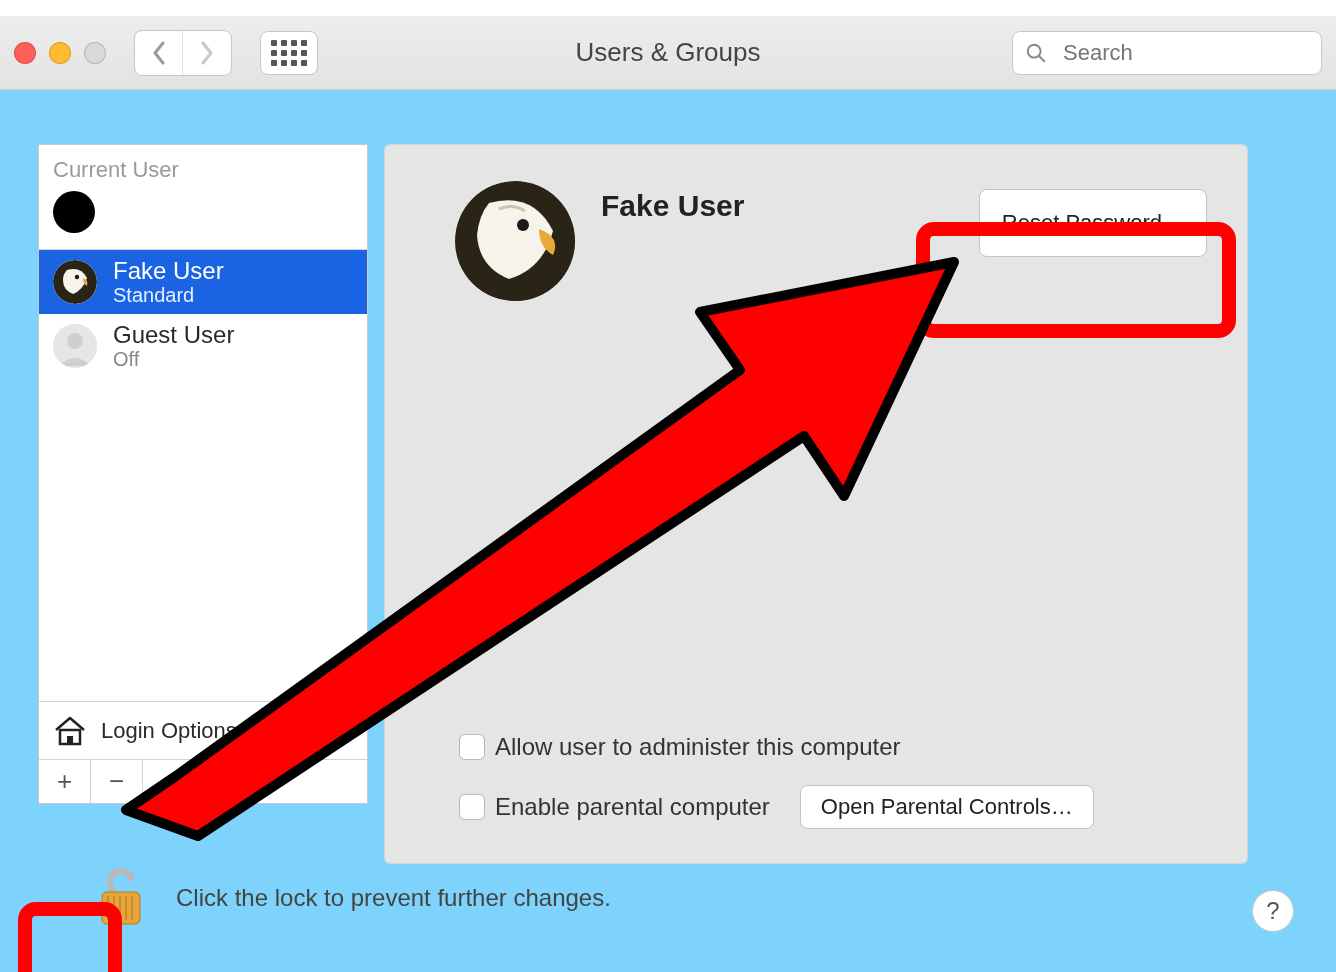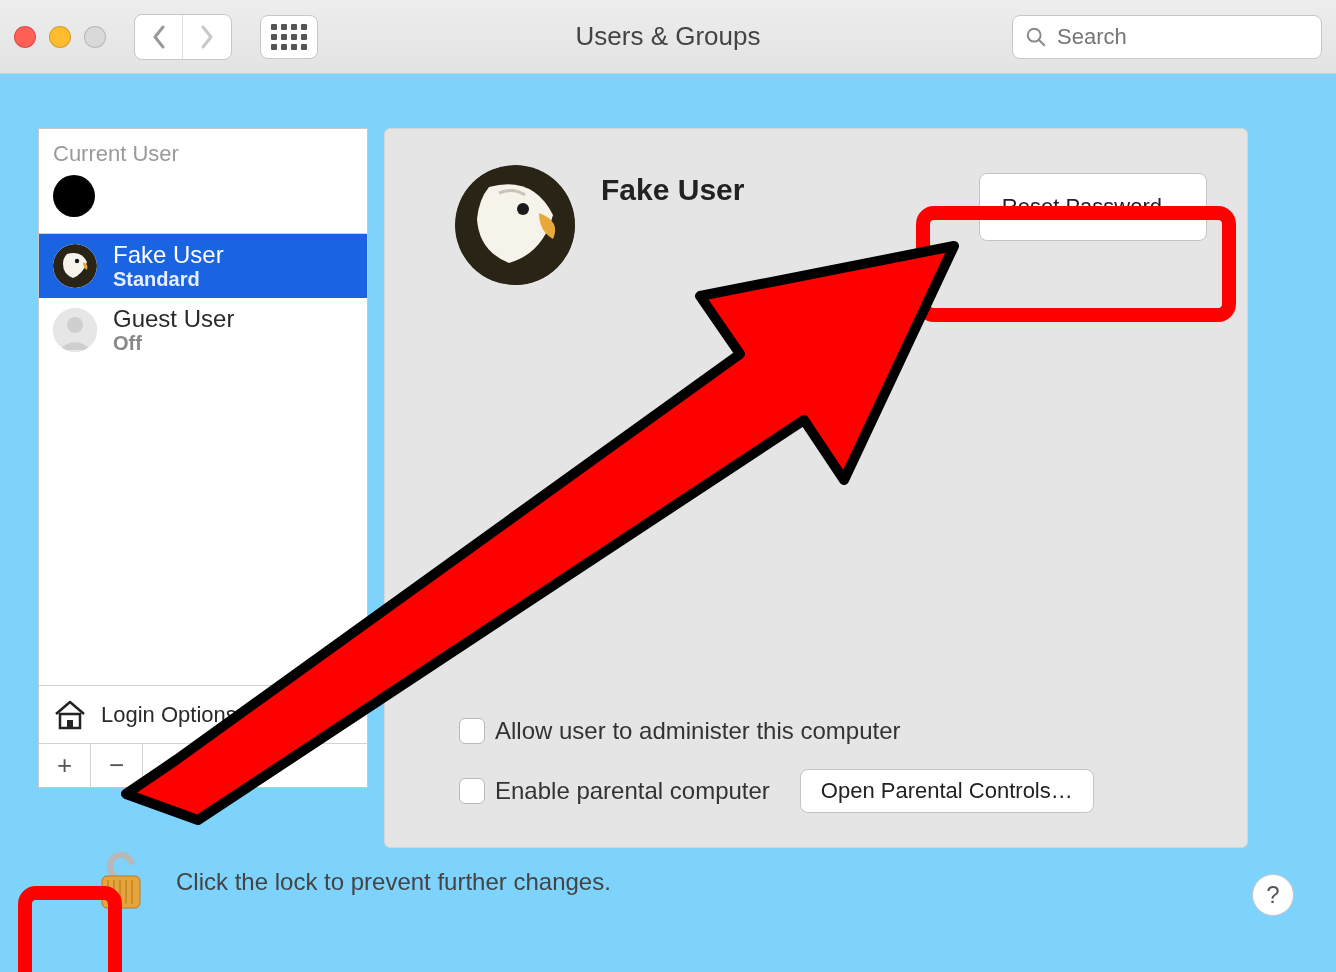--- a/index.html
+++ b/index.html
@@ -17,40 +17,41 @@
   
   .titlebar {
     height: 74px;
     background: linear-gradient(#ededed, #e3e3e3);
     border-bottom: 1px solid #cfcfcf;
     display: flex;
     align-items: center;
     padding: 12px 14px;
     gap: 10px;
     position: relative;
+    margin-top: 16px;
   }
   .traffic { display: flex; gap: 13px; align-items: center; margin-right: 18px; }
   .dot { width: 22px; height: 22px; border-radius: 50%; border: 1px solid rgba(0,0,0,0.15); }
   .dot.red { background: #ff5f57; }
   .dot.yel { background: #febc2e; }
   .dot.gry { background: #d9d9d9; }
 
   .nav-btns { display: flex; background: #fff; border: 1px solid #c7c7c7; border-radius: 8px; overflow: hidden; }
   .nav-btn { width: 48px; height: 44px; display:flex; align-items:center; justify-content:center; color:#888; font-size:26px; border-right:1px solid #e0e0e0; }
   .nav-btn:last-child { border-right:none; }
 
   .grid-btn { width: 58px; height: 44px; background:#fff; border:1px solid #c7c7c7; border-radius:8px; display:flex; align-items:center; justify-content:center; margin-left:18px; }
   .grid-btn .g { display:grid; grid-template-columns:repeat(4,6px); grid-template-rows:repeat(3,6px); gap:4px; }
   .grid-btn .g span { width:6px; height:6px; background:#555; border-radius:1px; }
 
   .title { position:absolute; left:50%; transform:translateX(-50%); font-size:26px; color:#444; font-weight:500; }
 
   .search {
     margin-left:auto; width: 310px; height: 44px; background:#fff; border:1px solid #c7c7c7; border-radius:8px;
-    display:flex; align-items:center; padding:0 12px; gap:10px;
+    display:flex; align-items:center; padding:0 12px; gap:16px;
   }
   .search input { border:none; outline:none; font-size:22px; width:100%; color:#333; background:transparent; }
   .mag { width:22px; height:22px; }
   .mag svg { display:block; }
 
   
   .main {
     position: relative;
     height: calc(972px - 74px);
     background: #7dd3fc;
@@ -67,21 +68,21 @@
     display:flex; flex-direction:column;
   }
   .sec-label { font-size:22px; color:#9a9a9a; padding:12px 14px 8px 14px; }
   .cur-user { display:flex; align-items:center; gap:14px; padding:0 14px 16px 14px; border-bottom:1px solid #d3d3d3;}
   .cur-avatar { width:42px; height:42px; border-radius:50%; background:#000; }
   .other-label { font-size:22px; color:#9a9a9a; padding:10px 14px 6px 14px; border-bottom:1px solid #e2e2e2;}
   .user-row { display:flex; align-items:center; gap:16px; padding:6px 14px; height:64px; }
   .user-row.sel { background:#1a63e3; color:#fff; }
   .user-row .avatar { width:44px; height:44px; border-radius:50%; background:#ddd; display:flex; align-items:center; justify-content:center; overflow:hidden;}
   .user-row .info .name { font-size:24px; line-height:1.1; }
-  .user-row .info .role { font-size:20px; line-height:1.1;font-weight:bold; }
+  .user-row .info .role { font-size:20px; line-height:1.1; }
   .user-row.sel .info .role { color:#e6efff; }
   .user-row .info .role.gray { color:#888; }
 
   .sidebar .flex-spacer { flex:1; }
   .login-opts { border-top:1px solid #d3d3d3; display:flex; align-items:center; gap:14px; padding:8px 14px; height:58px;margin-top:35px; }
   .home-icon { width:34px; height:30px; }
   .pm-row { border-top:1px solid #d3d3d3; display:flex; height:44px; }
   .pm-btn { width:52px; border-right:1px solid #d3d3d3; display:flex; align-items:center; justify-content:center; font-size:26px; color:#555; }
   .pm-btn:nth-child(2){ border-right:1px solid #d3d3d3;}
   .pm-fill { flex:1; }

